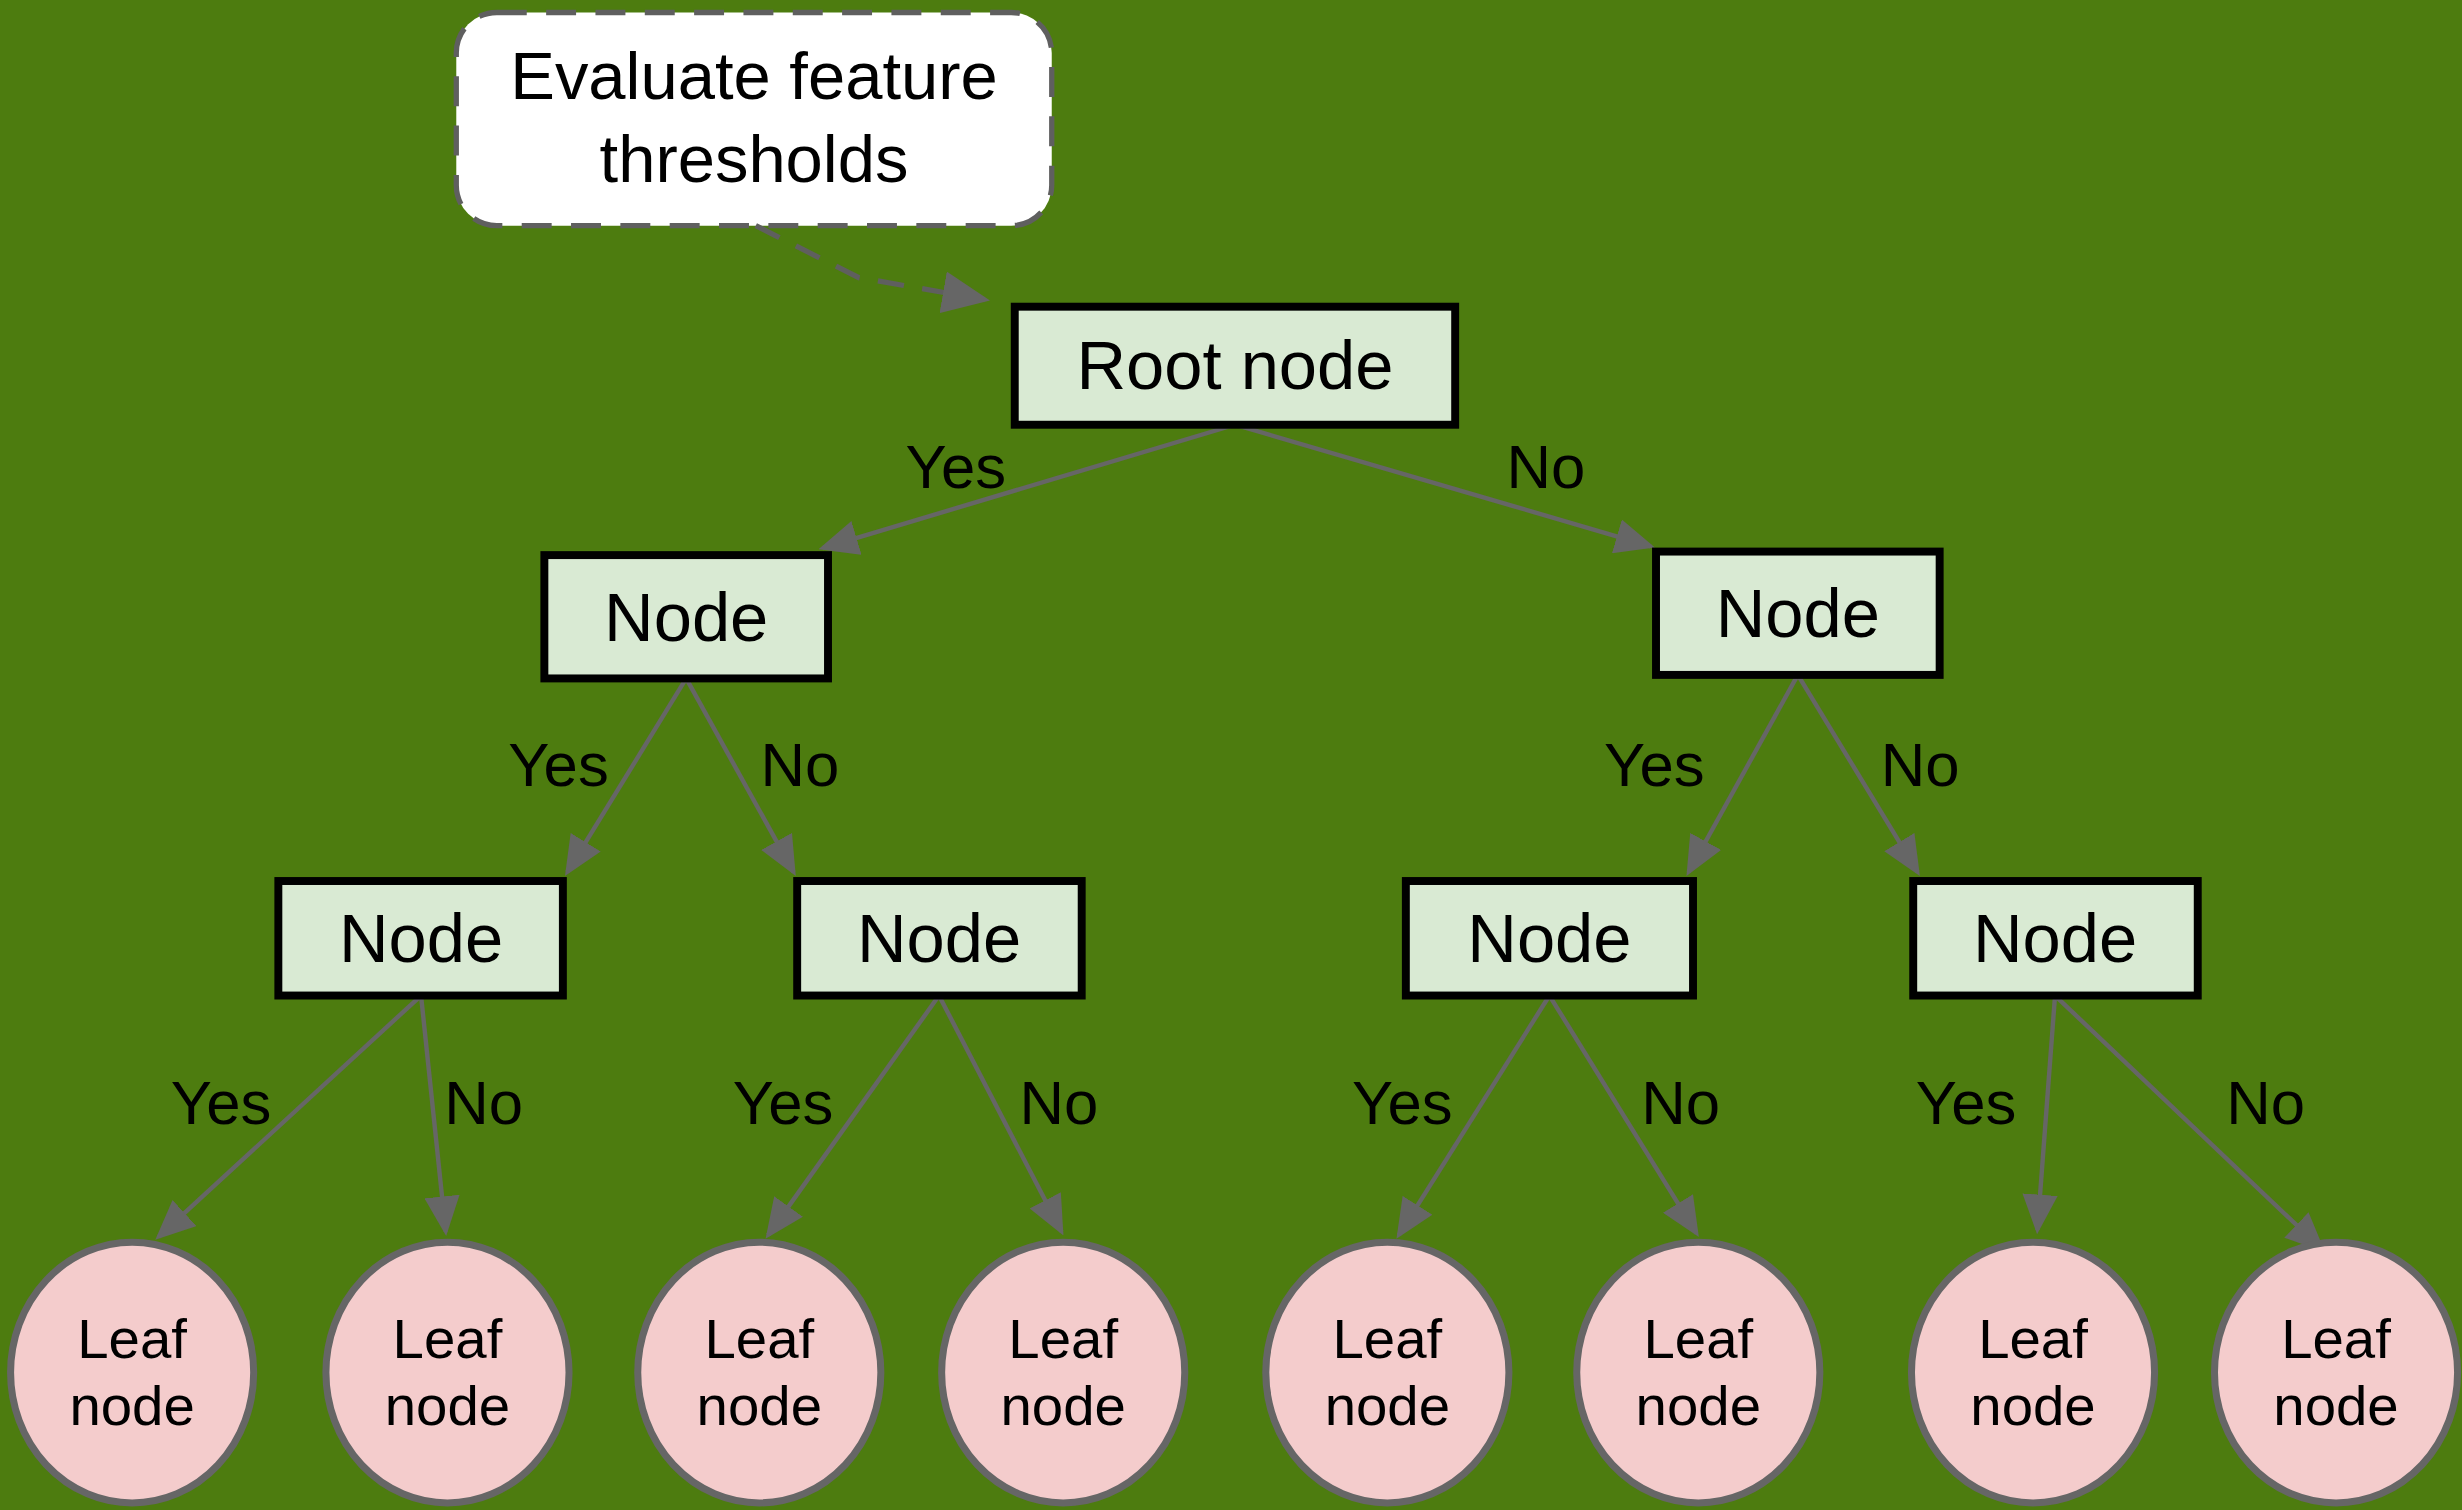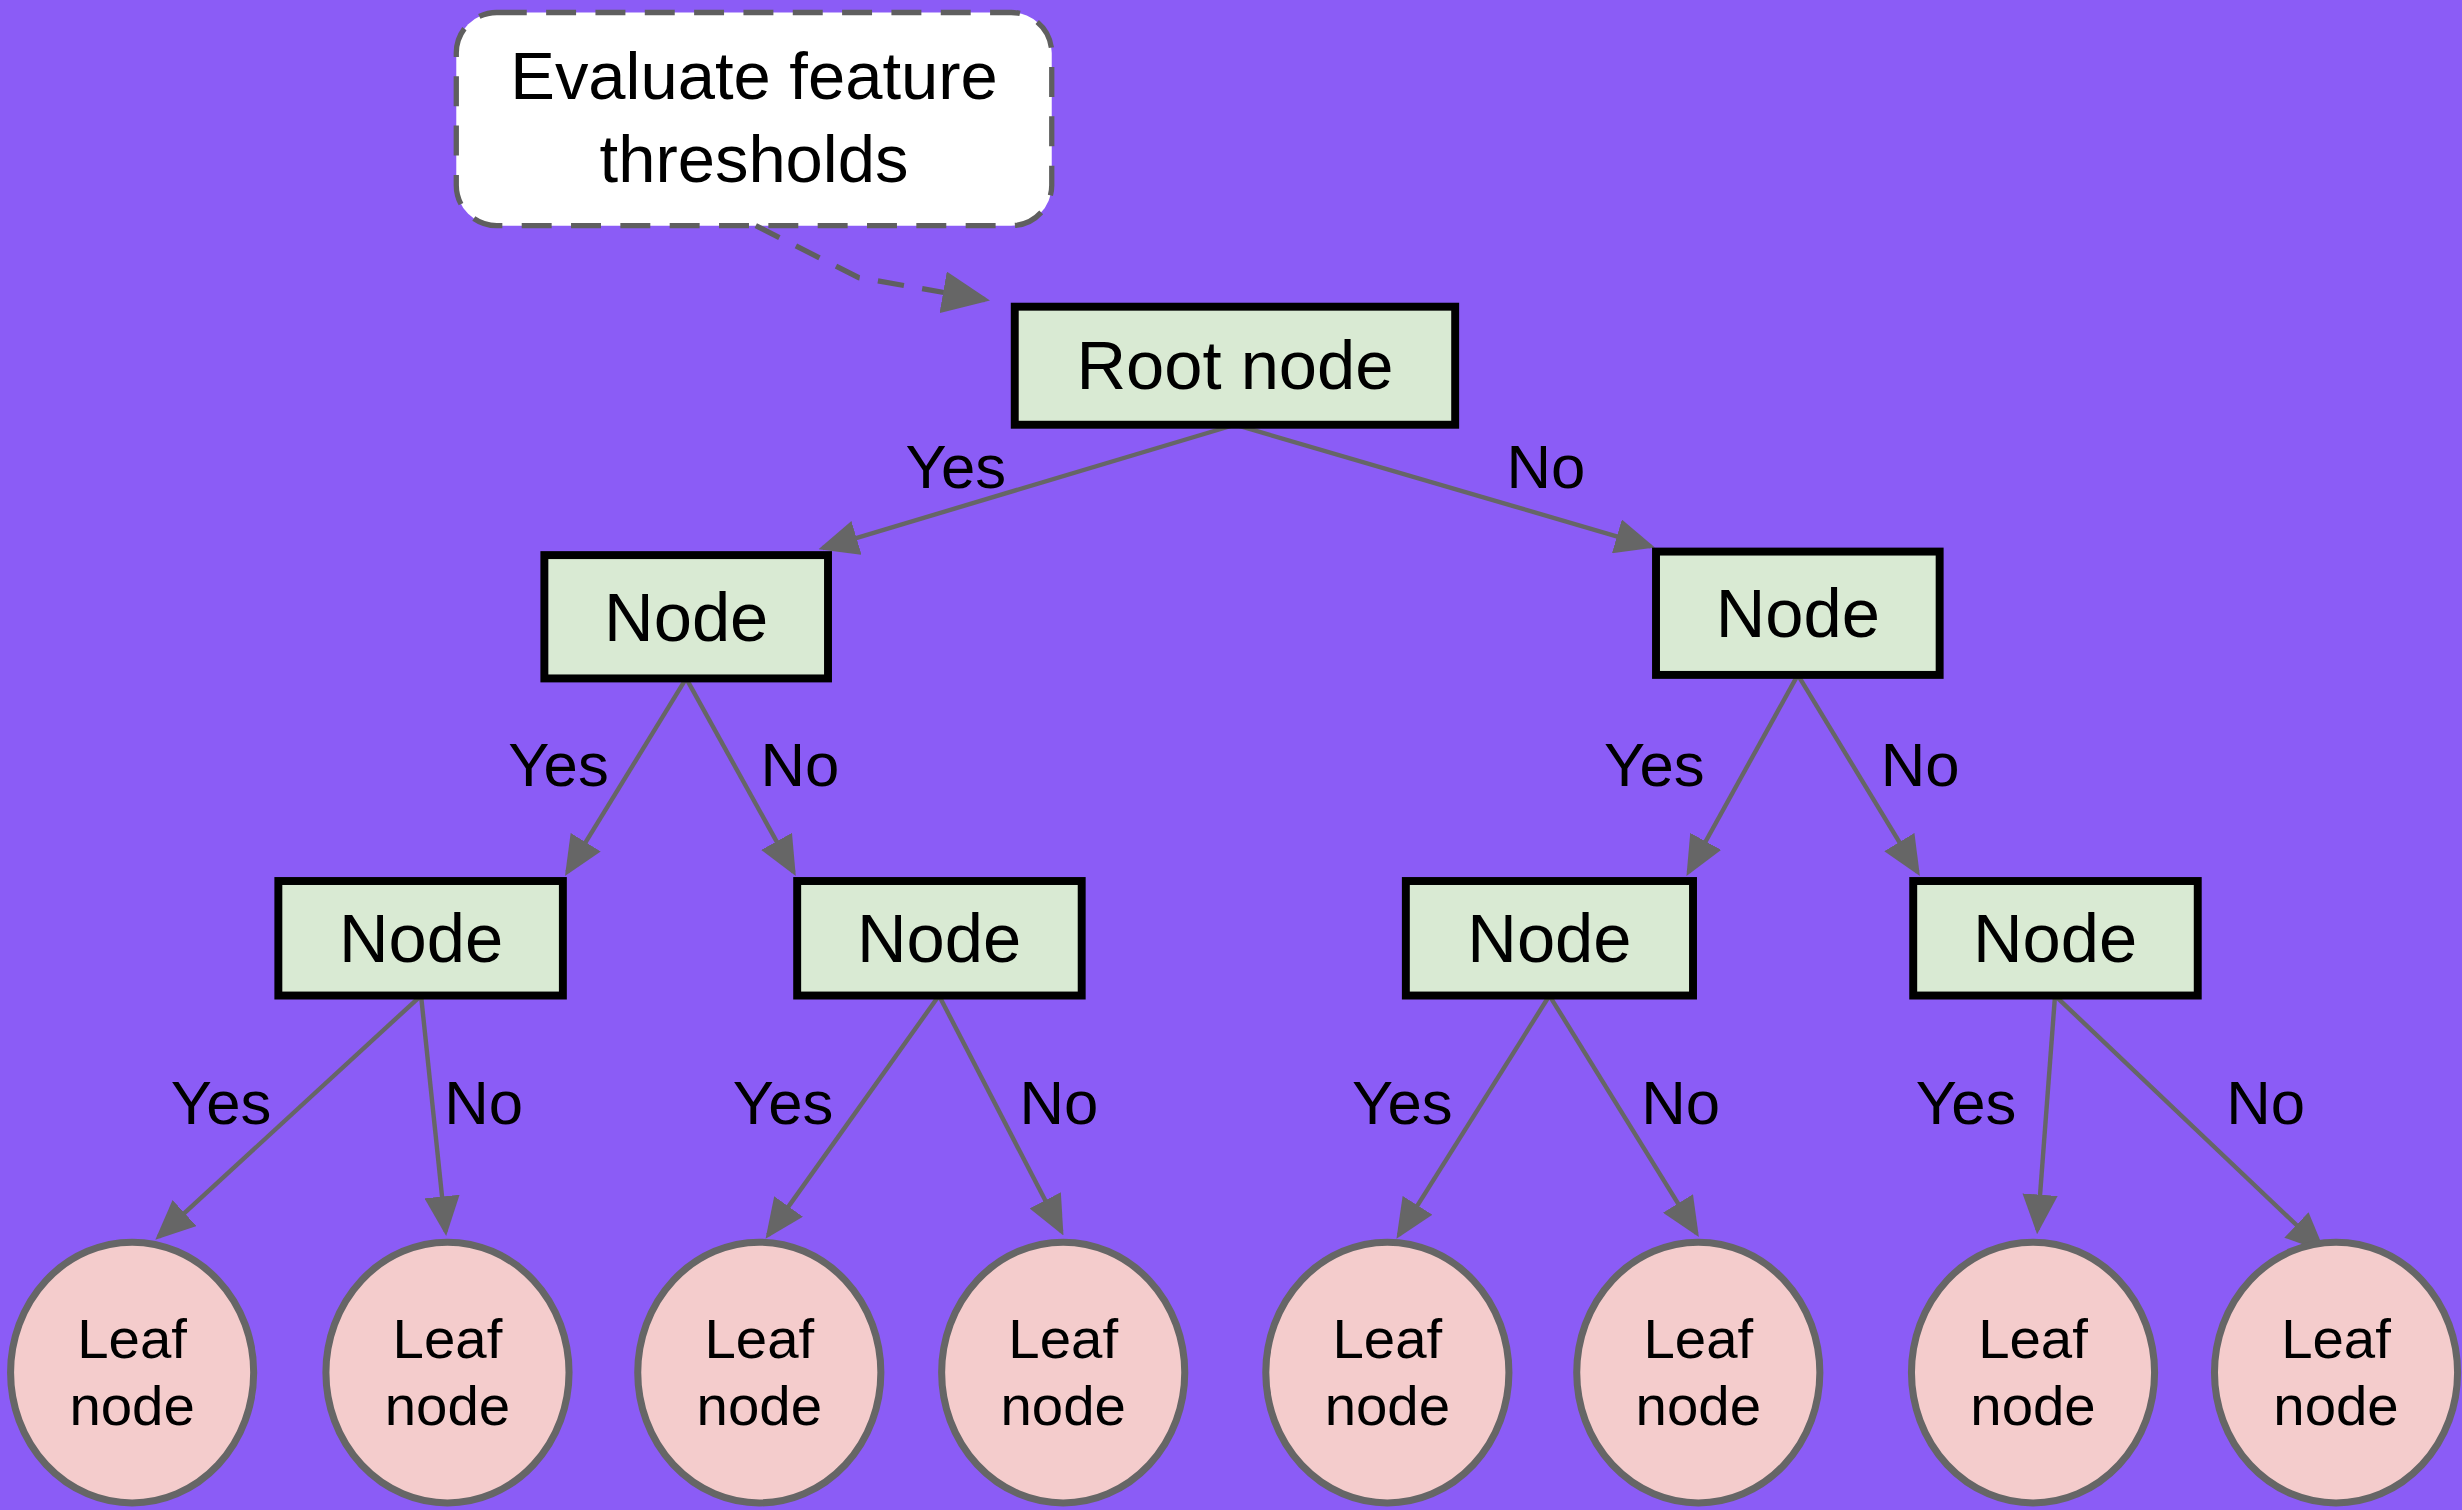--- a/index.html
+++ b/index.html
@@ -4,21 +4,21 @@
 <style>
   html, body {
     margin: 0;
     padding: 0;
     background: #ffffff;
   }
   .stage {
     width: 2462px;
     height: 1511px;
     position: relative;
-    background: #8b5cf6;
+    background: #4d7c0f;
     overflow: hidden;
   }
   svg.diagram {
     display: block;
     width: 100%;
     height: 100%;
   }
   svg.diagram text {
     font-family: "Liberation Sans", "DejaVu Sans", sans-serif;
     fill: #000000;

